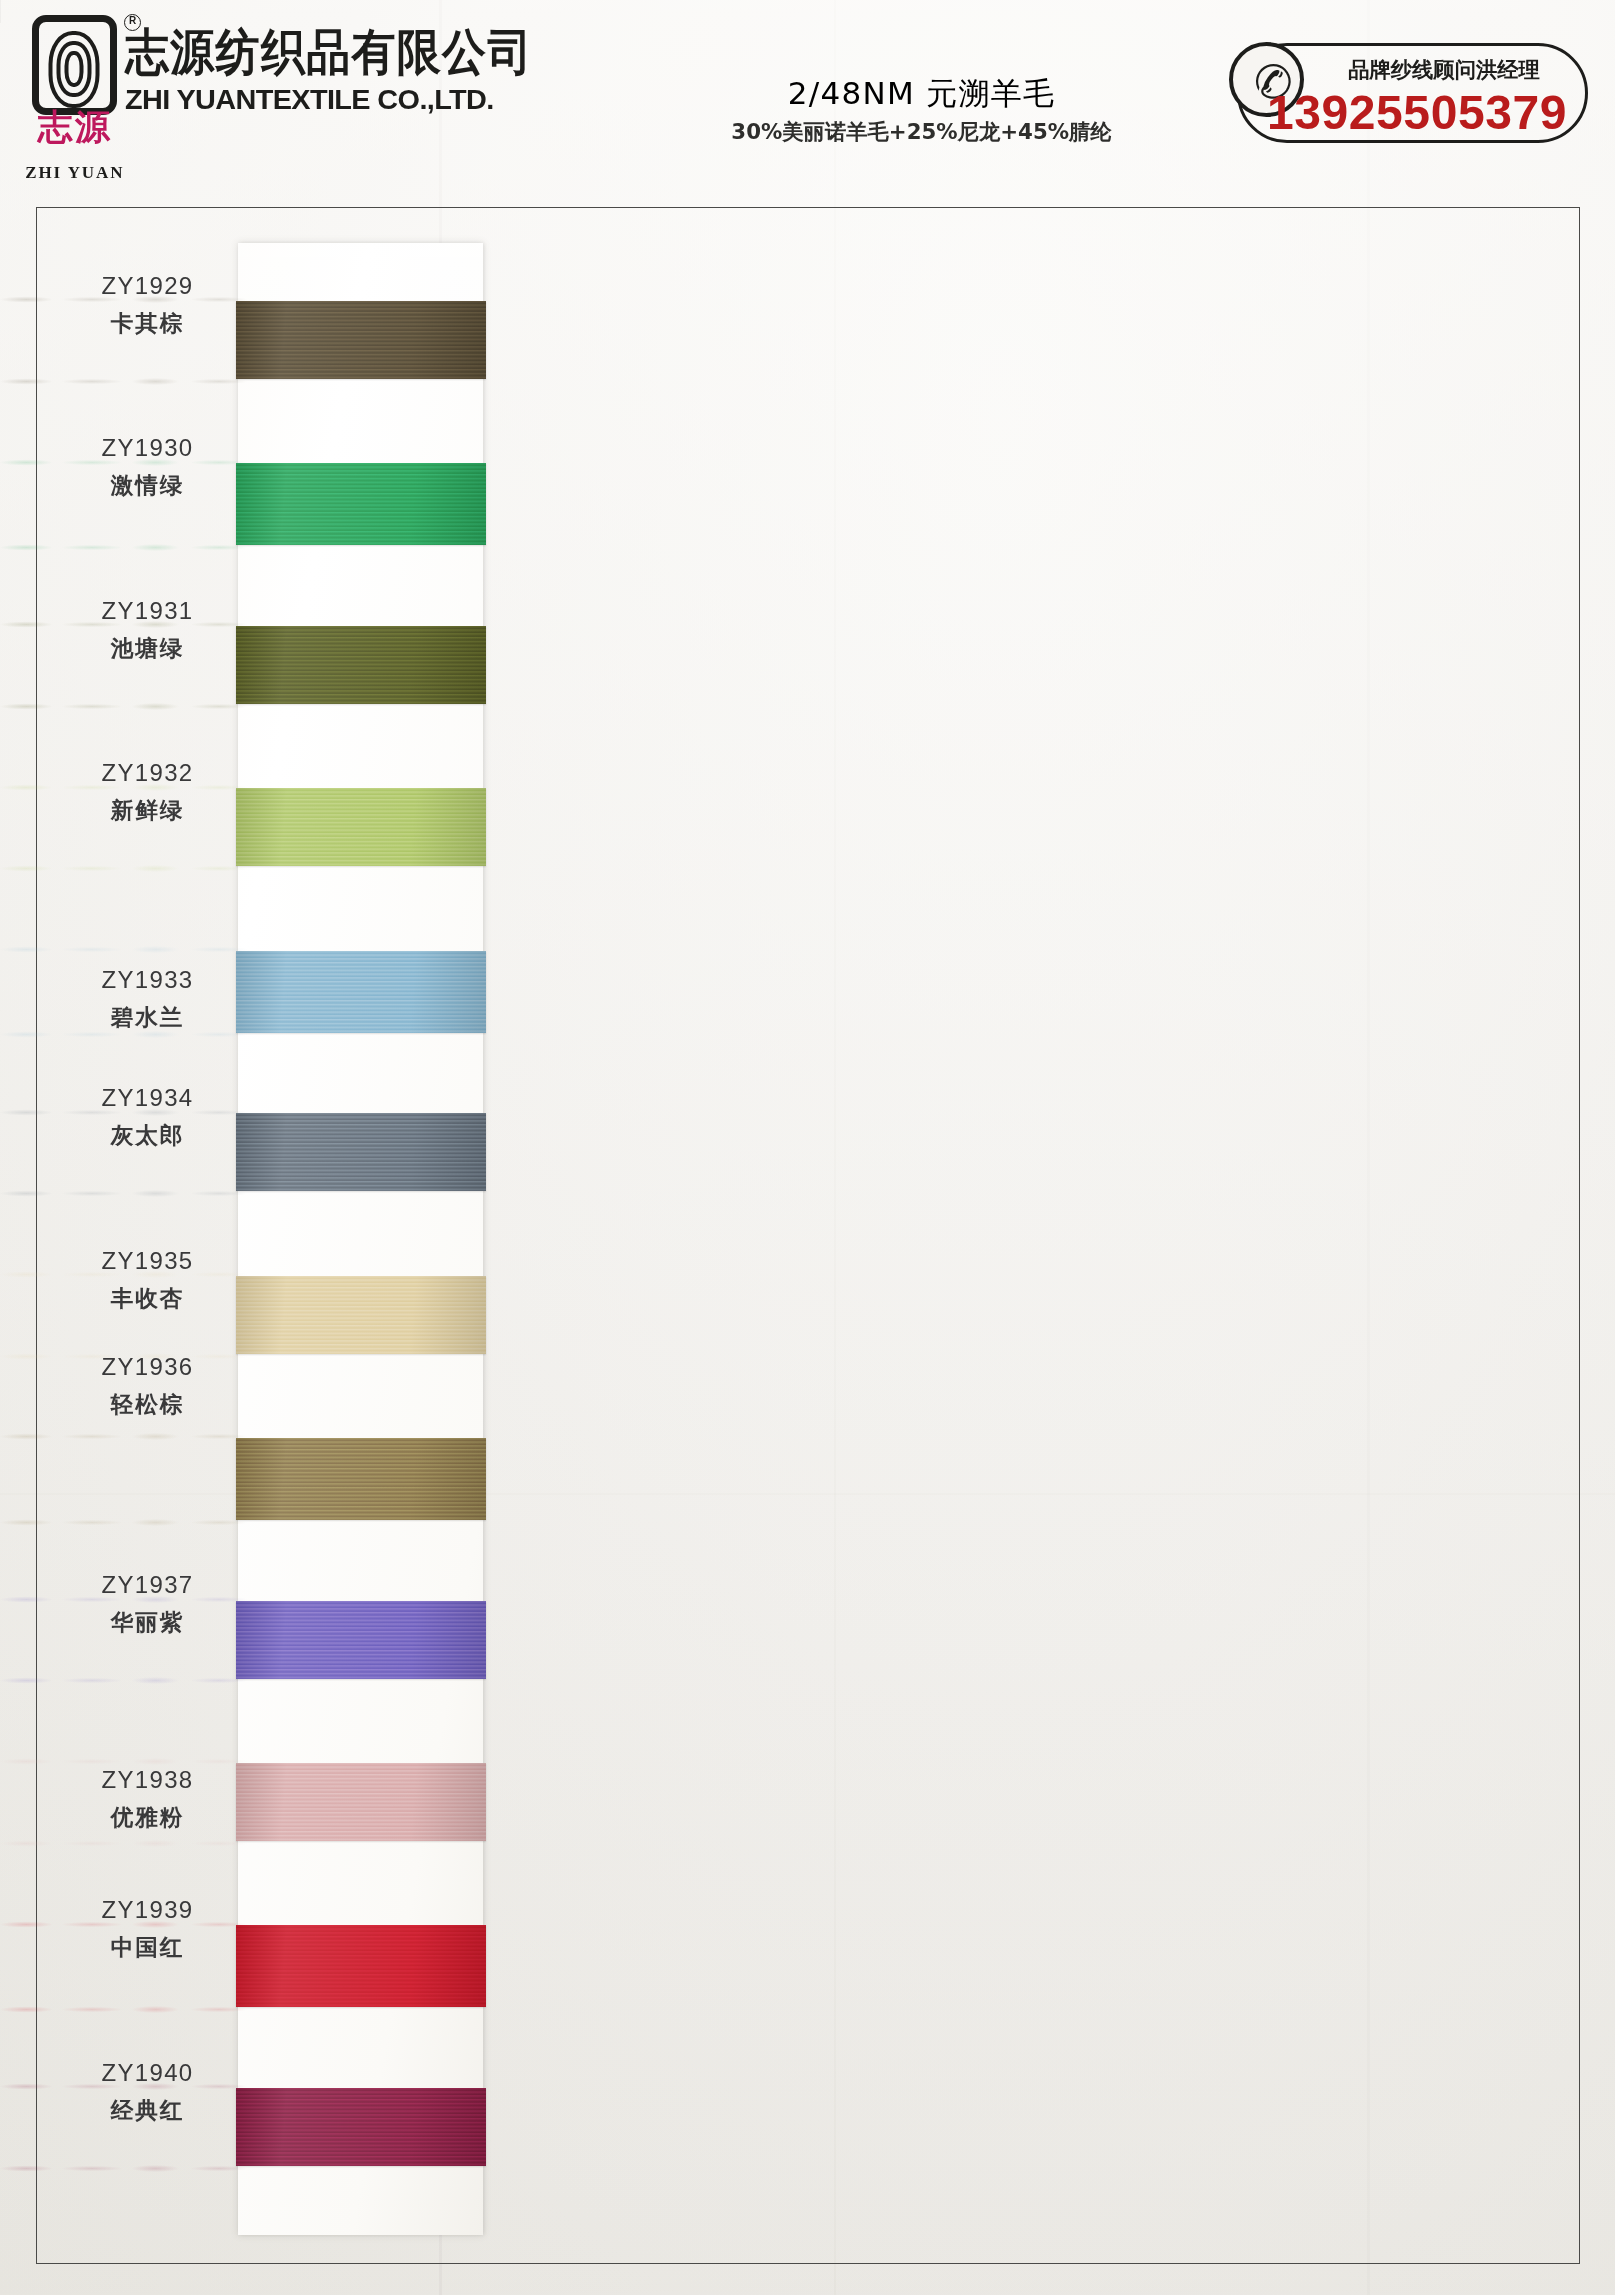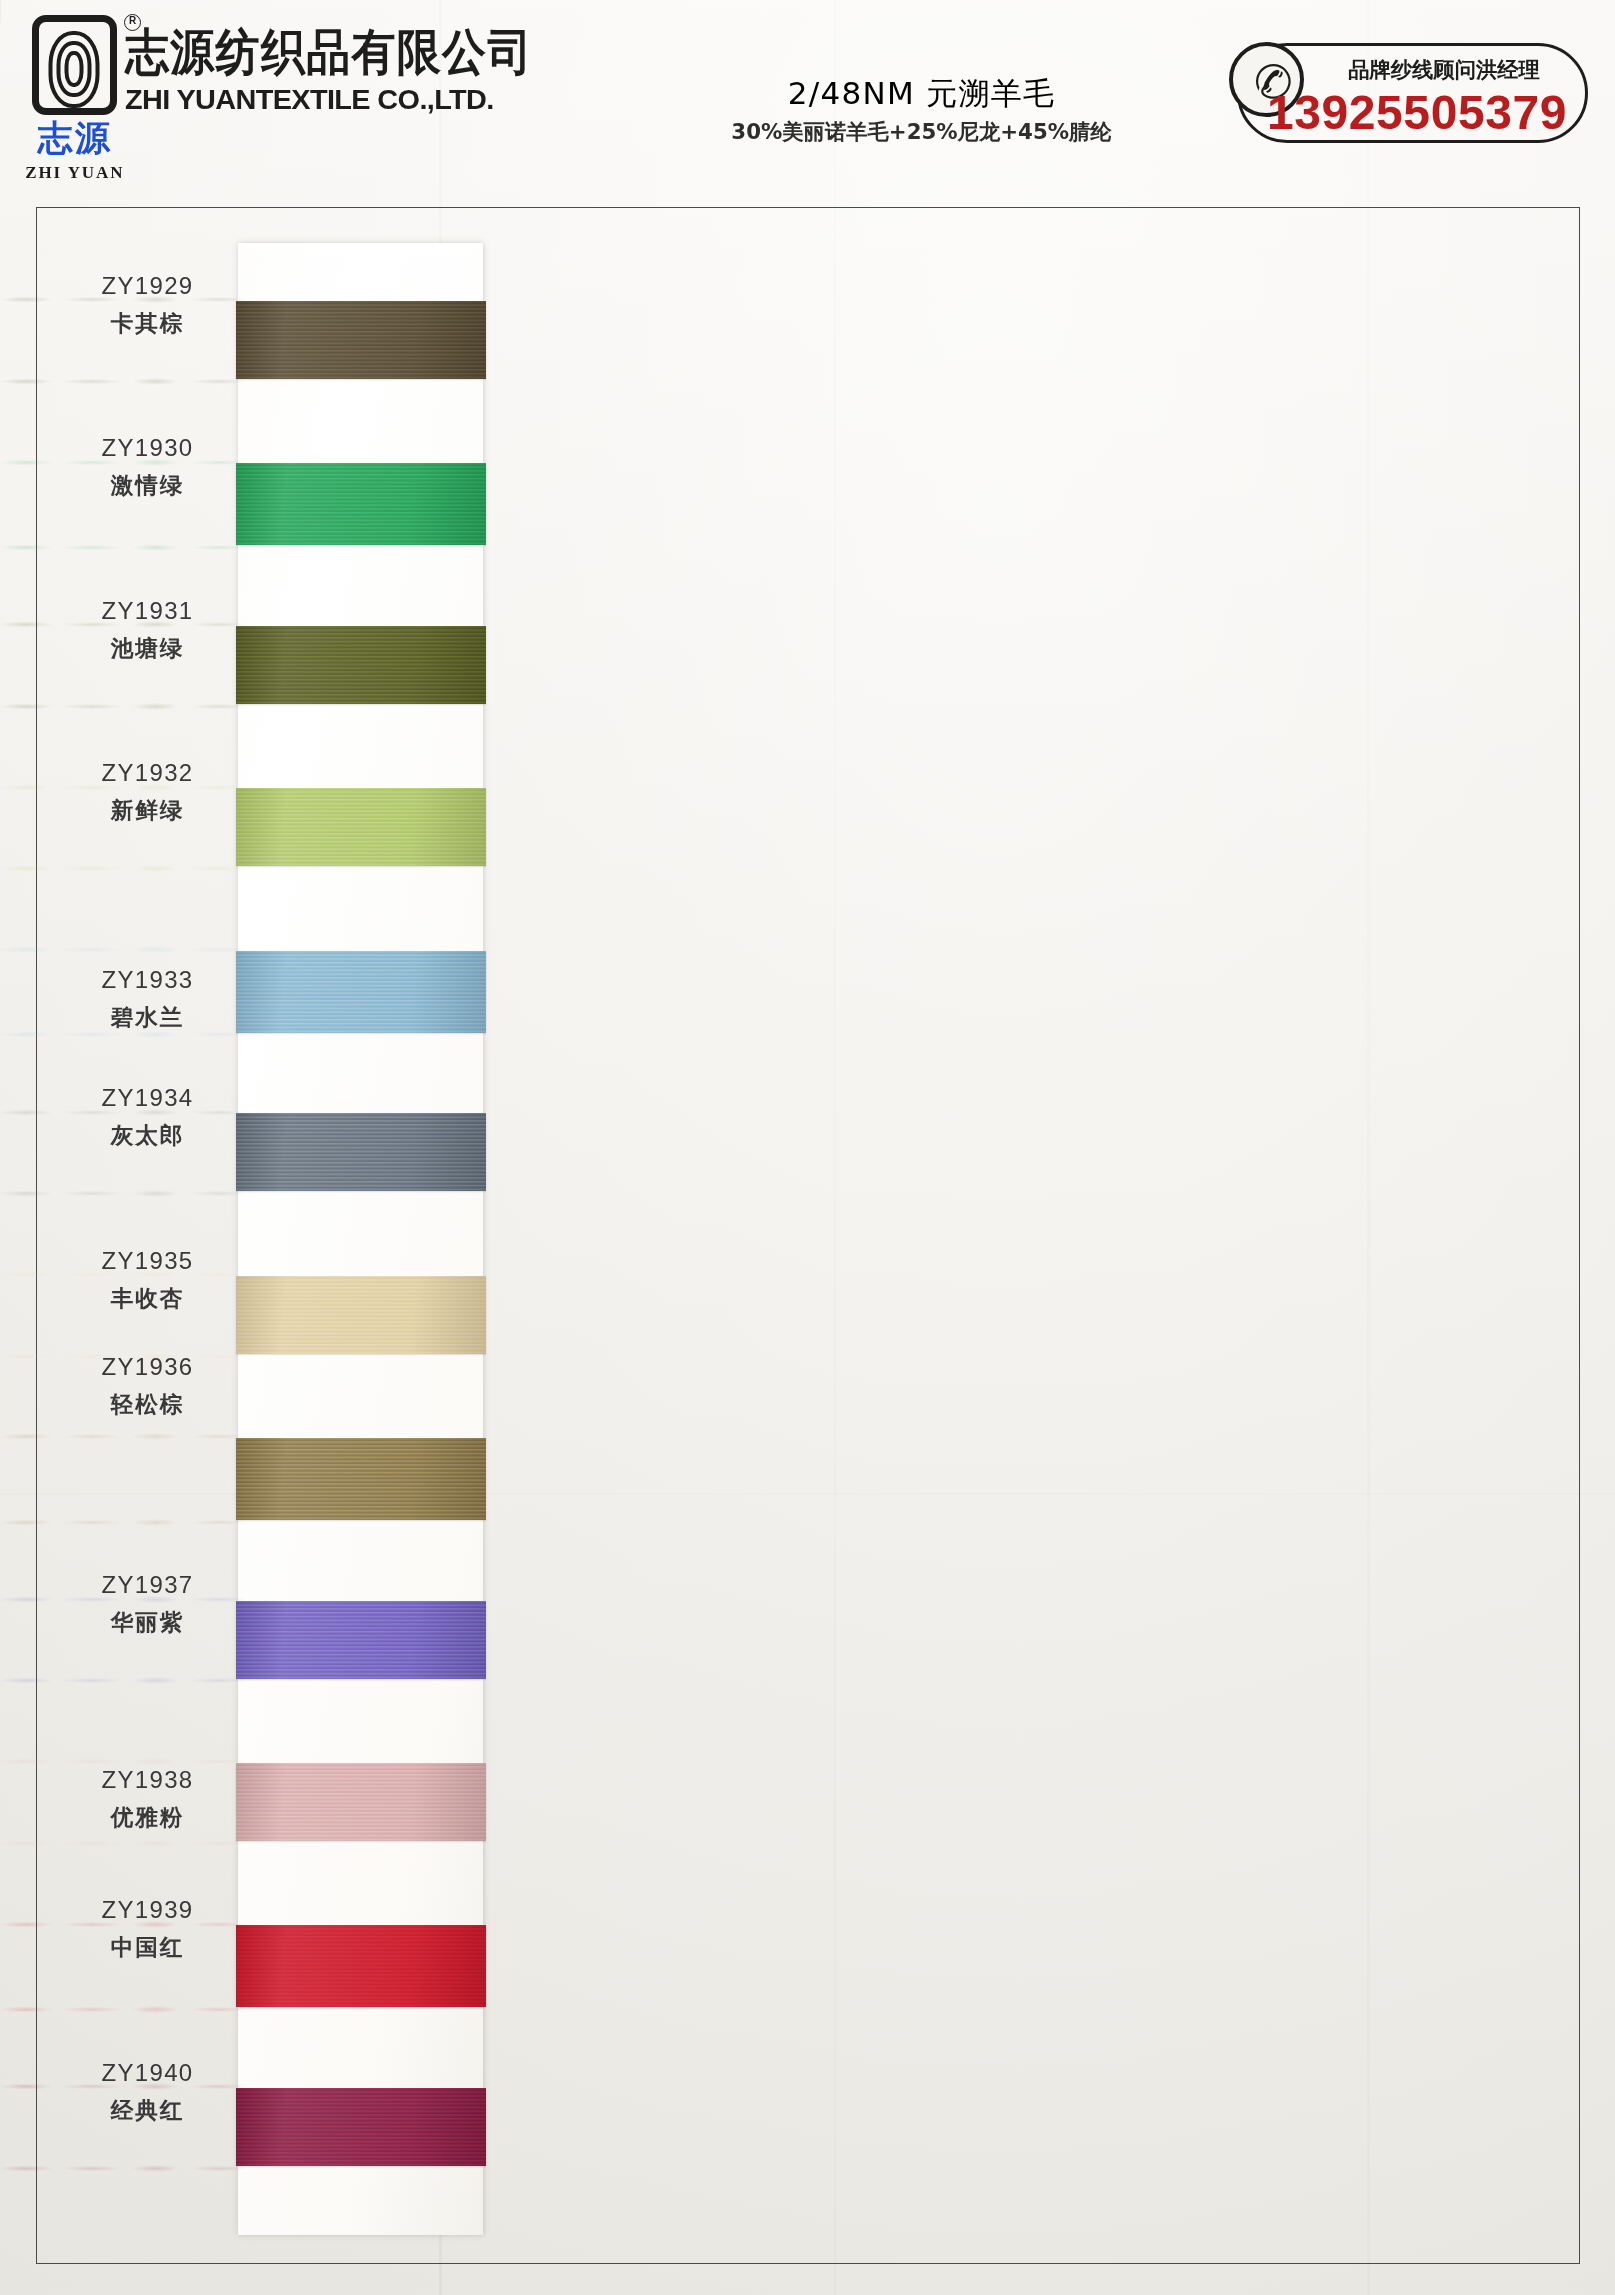--- a/index.html
+++ b/index.html
@@ -45,23 +45,23 @@
   }
   .ring.r1{top:8.8px;width:51px;height:77px;border-radius:24px/33px;}
   .ring.r2{top:19px;width:35px;height:56px;border-radius:16.3px/24px;}
   .ring.r3{top:29px;width:19px;height:36px;border-radius:8.8px/15px;}
   .reg-mark{
     position:absolute;left:110px;top:3.8px;width:15px;height:15px;
     border:1.9px solid #1d1d1b;border-radius:50%;
     font-size:10px;line-height:12px;text-align:center;color:#1d1d1b;font-weight:700;
   }
   .logo-cn{
-    position:absolute;left:14px;top:110px;width:94px;text-align:center;
+    position:absolute;left:14px;top:99px;width:94px;text-align:center;
     font-family:"DejaVu Serif","Liberation Serif",serif;
-    font-size:35px;line-height:36px;font-weight:700;color:#1d4ed8;letter-spacing:2.5px;
+    font-size:35px;line-height:36px;font-weight:700;color:#be185d;letter-spacing:2.5px;
   }
   .logo-en{
     position:absolute;left:8.8px;top:153px;width:104px;text-align:center;
     font-family:"Liberation Serif","DejaVu Serif",serif;
     font-size:17px;letter-spacing:1.9px;color:#1d1d1b;font-weight:700;
   }
 
   
   #company{position:absolute;left:125px;top:24px;width:502px;}
   #company .cn{

